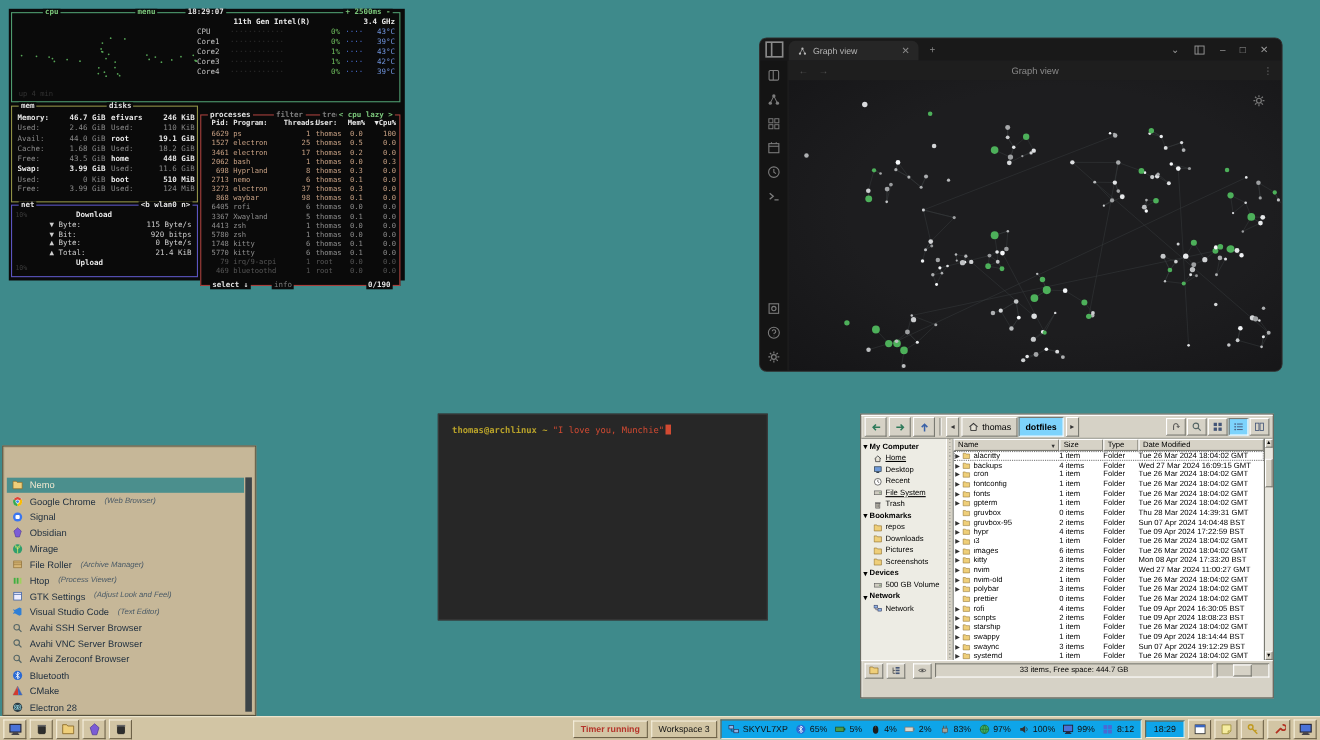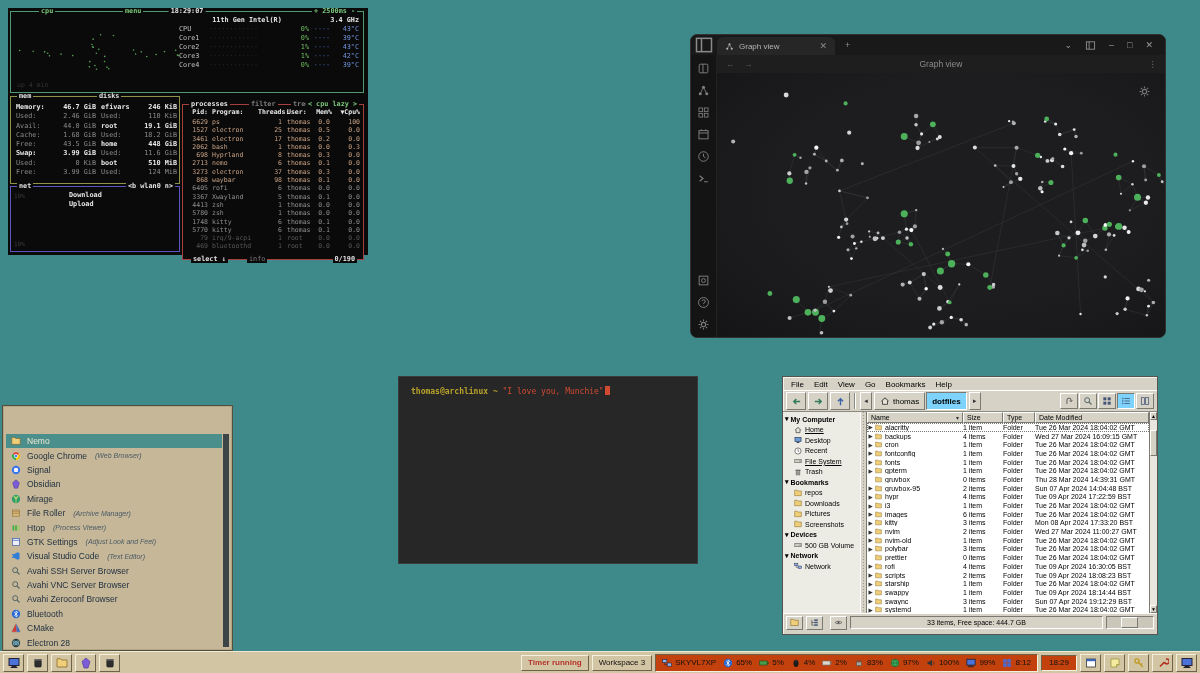--- a/index.html
+++ b/index.html
@@ -130,21 +130,21 @@
   .ritem{height:14.4px;display:flex;align-items:center;gap:6px;padding-left:5px}
   .ritem .ic{width:10px;height:10px}
   .r-label{font-size:8.5px;color:#223140}
   .r-desc{font-size:7px;font-style:italic;color:#4a5a66;margin-left:2px}
   .ritem.selected{background:#4b8f8d}
   .ritem.selected .r-label{color:#f0e8d0}
 
   
   .taskbar{position:absolute;left:0;bottom:0;width:1200px;height:22px;background:#d2c5a4;border-top:1px solid #efe8d2;display:flex;align-items:center;gap:3px;padding:0 3px;font-size:8px;color:#111}
   .tb-raise{border-top:1px solid #f5efdd;border-left:1px solid #f5efdd;border-right:1px solid #6e6248;border-bottom:1px solid #6e6248;background:#d2c5a4}
-  .tb-sunk{border-top:1px solid #6e6248;border-left:1px solid #6e6248;border-right:1px solid #f5efdd;border-bottom:1px solid #f5efdd;background:#c2410c}
+  .tb-sunk{border-top:1px solid #6e6248;border-left:1px solid #6e6248;border-right:1px solid #f5efdd;border-bottom:1px solid #f5efdd;background:#0ea5e9}
   .tb-btn{width:21px;height:18px;display:flex;align-items:center;justify-content:center}
   .tb-btn .ic{width:12px;height:12px}
   .tb-spacer{flex:1}
   .tb-timer{height:16px;display:flex;align-items:center;padding:0 6px;color:#b5342a;font-weight:bold;white-space:nowrap}
   .tb-ws{height:16px;display:flex;align-items:center;padding:0 6px;white-space:nowrap}
   .tb-tray{height:18px;display:flex;align-items:center;gap:7px;padding:0 6px}
   .tray-item{display:flex;align-items:center;gap:3px;white-space:nowrap}
   .tray-item .ic{width:10px;height:10px}
   .tb-clock{height:16px;display:flex;align-items:center;padding:0 7px}
 </style>
@@ -476,20 +476,38 @@
     <span class="mlabel lab-white" style="top:auto;bottom:-4px;right:6px">0/190</span>
   </div>
 
   <div class="mpanel p-net">
     <span class="mlabel lab-white" style="left:6px">net</span>
     <span class="mlabel lab-white" style="right:4px">&lt;b wlan0 n&gt;</span>
     <span class="net-axis" style="top:5px">10%</span>
     <span class="net-axis" style="bottom:4px">10%</span>
     <div class="net-body">
       <div class="net-cap">Download</div>
+      <div id="net-rows">
+          <div class="kv-row" style="color: rgb(207, 207, 207);">
+            <span class="k">▼ Byte:</span>
+            <span class="v">115 Byte/s</span>
+          </div>
+          <div class="kv-row" style="color: rgb(207, 207, 207);">
+            <span class="k">▼ Bit:</span>
+            <span class="v">920 bitps</span>
+          </div>
+          <div class="kv-row" style="color: rgb(207, 207, 207);">
+            <span class="k">▲ Byte:</span>
+            <span class="v">0 Byte/s</span>
+          </div>
+          <div class="kv-row" style="color: rgb(207, 207, 207);">
+            <span class="k">▲ Total:</span>
+            <span class="v">21.4 KiB</span>
+          </div>
+        </div>
       <div class="net-cap">Upload</div>
     </div>
   </div>
 </div>
 
 <div class="obs">
   <div class="obs-titlebar">
     <span class="obs-corner ic" id="obs-corner-icon">
         <svg xmlns="http://www.w3.org/2000/svg" viewBox="0 0 12 12">
           <rect x="1.5" y="2" width="9" height="8" fill="none" stroke="currentColor" stroke-width="0.9"></rect>
@@ -1043,28 +1061,20 @@
   </div>
 </div>
 
 <div class="term">
   <span class="t-prompt">thomas@archlinux ~</span>
   <span> </span>
   <span class="t-cmd">"I love you, Munchie"</span><span class="t-cursor"></span>
 </div>
 
 <div class="fm">
-  <div class="fm-menubar" id="fm-menubar">
-      <span class="fm-menu-item">File</span>
-      <span class="fm-menu-item">Edit</span>
-      <span class="fm-menu-item">View</span>
-      <span class="fm-menu-item">Go</span>
-      <span class="fm-menu-item">Bookmarks</span>
-      <span class="fm-menu-item">Help</span>
-    </div>
   <div class="fm-toolbar">
     <span class="tbtn bvl">
         <span class="ic" id="fm-back">
           <svg xmlns="http://www.w3.org/2000/svg" viewBox="0 0 12 12">
             <path d="M10 6 L3 6 M5.8 3.2 L3 6 L5.8 8.8" stroke="#2e7a5a" stroke-width="1.5" fill="none"></path>
           </svg>
         </span>
       </span>
     <span class="tbtn bvl">
         <span class="ic" id="fm-fwd">

